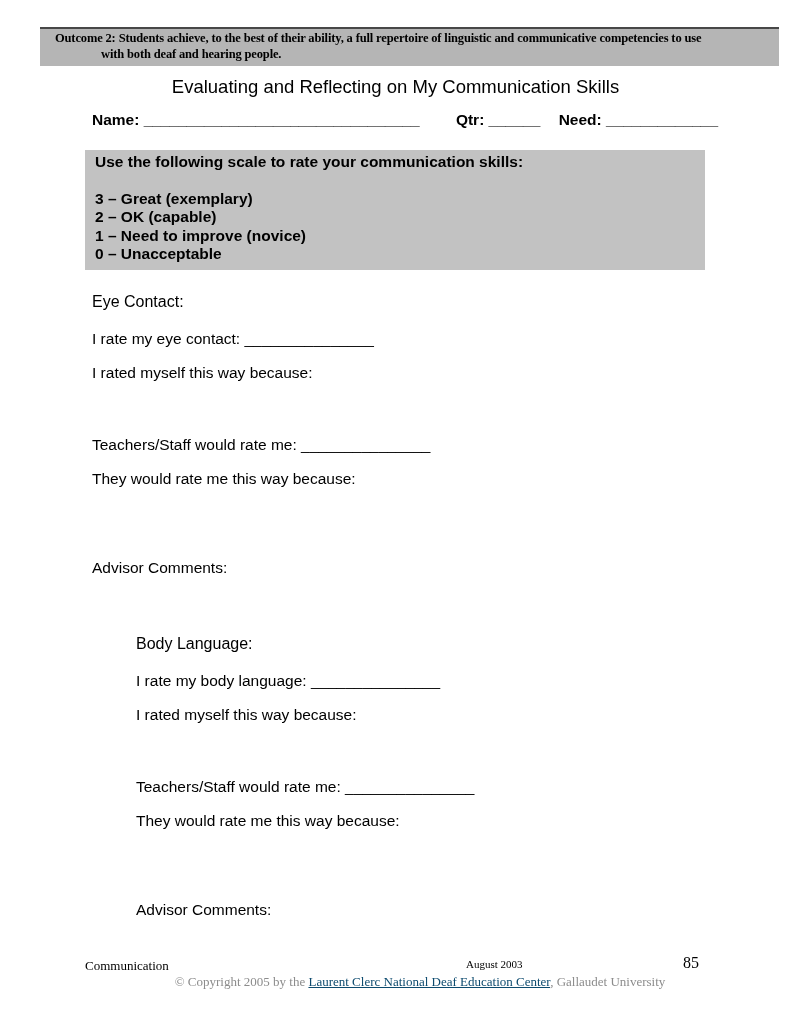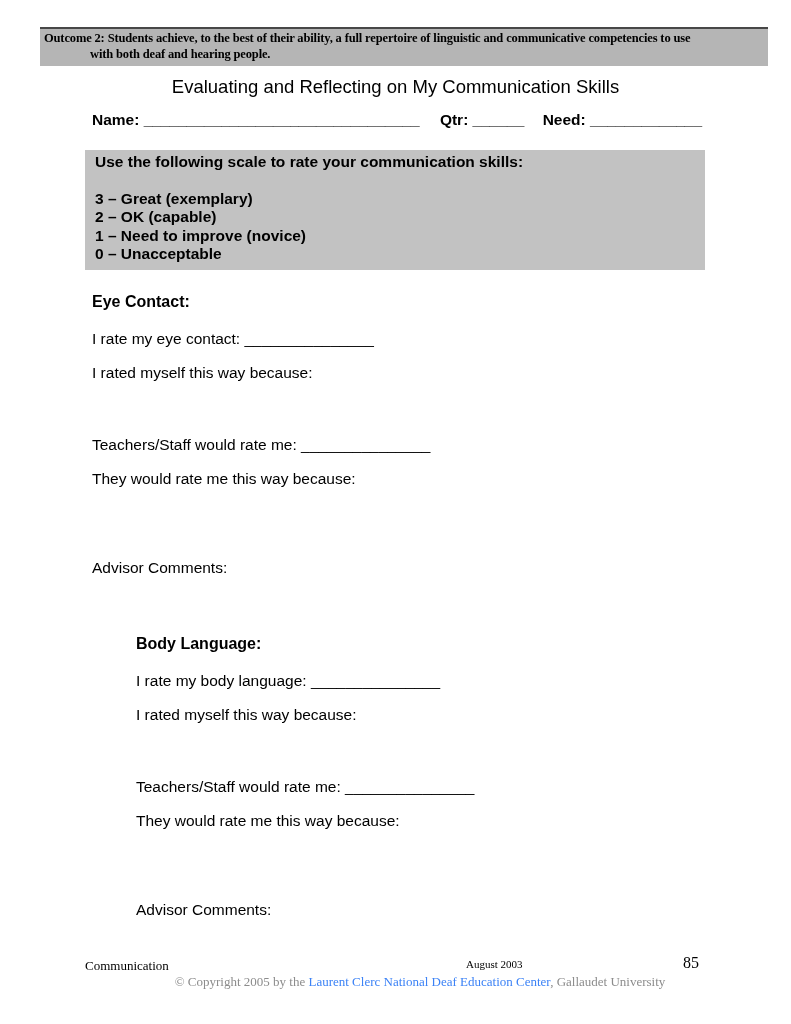--- a/index.html
+++ b/index.html
@@ -4,66 +4,66 @@
 <style>
   html,body{margin:0;padding:0;background:#ffffff;}
   .page{
     position:relative;width:791px;height:1024px;background:#ffffff;
     font-family:"Liberation Sans",sans-serif;color:#000;overflow:hidden;
   }
   
   .banner{
     position:absolute;left:40px;top:27px;width:716px;
     background:#b5b5b5;border-top:2px solid #474747;
-    padding:2px 8px 4px 4px;
+    padding:2px 8px 4px 15px;
     font-family:"Liberation Serif",serif;font-weight:bold;
     font-size:12.5px;line-height:15.5px;letter-spacing:-0.15px;
   }
   .banner .bl1{white-space:nowrap;}
   .banner .bl2{padding-left:46px;}
   
   .title{
     position:absolute;left:0;top:76px;width:100%;text-align:center;
     font-weight:normal;font-size:18.5px;
   }
   
   .name-row{
     position:absolute;left:92px;top:111px;
     font-weight:bold;font-size:15.5px;white-space:nowrap;
   }
-  .name-row .grp-qtr{margin-left:16px;text-align:center;}
+  .name-row .grp-qtr{margin-left:32px;text-align:center;}
   .name-row .grp-year{margin-left:14px;}
   .blank{white-space:pre;}
   
   .scale-box{
     position:absolute;left:85px;top:150px;width:600px;
     background:#c2c2c2;padding:3px 10px 6px 10px;
     font-weight:bold;font-size:15.5px;line-height:18.5px;
   }
   .scale-spacer{height:18px;}
   
   .section{position:absolute;left:92px;width:640px;font-size:15.5px;height:270px;}
   .sec-eye{top:293px;}
   .sec-body{top:635px;margin-left:44px;}
   .srow{position:absolute;left:0;white-space:nowrap;}
-  .r1{top:0;font-weight:bold;font-size:16px;}
+  .r1{top:0;font-weight:normal;font-size:16px;}
   .r2{top:37px;}
   .r3{top:71px;}
   .r4{top:143px;}
   .r5{top:177px;}
   .r6{top:266px;}
   
   .footer-left{position:absolute;left:85px;top:958px;font-family:"Liberation Serif",serif;font-size:13px;}
   .footer-date{position:absolute;left:466px;top:958px;font-family:"Liberation Serif",serif;font-size:11px;}
   .footer-page{position:absolute;left:683px;top:954px;font-family:"Liberation Serif",serif;font-size:16px;}
   .footer-copy{
     position:absolute;left:60px;top:974px;width:720px;text-align:center;
     font-family:"Liberation Serif",serif;font-size:13px;color:#8c8c8c;
   }
-  .footer-copy .link{color:#3b82f6;cursor:pointer;}
+  .footer-copy .link{text-decoration:underline;color:#0c4a6e;cursor:pointer;}
 </style>
 </head>
 <body>
 
 <div class="page">
 
   <div class="banner">
     <div class="bl1"><span>Outcome 2:</span> <span>Students achieve, to the best of their ability, a full repertoire of linguistic and communicative competencies to use</span></div>
     <div class="bl2">with both deaf and hearing people.</div>
   </div>

